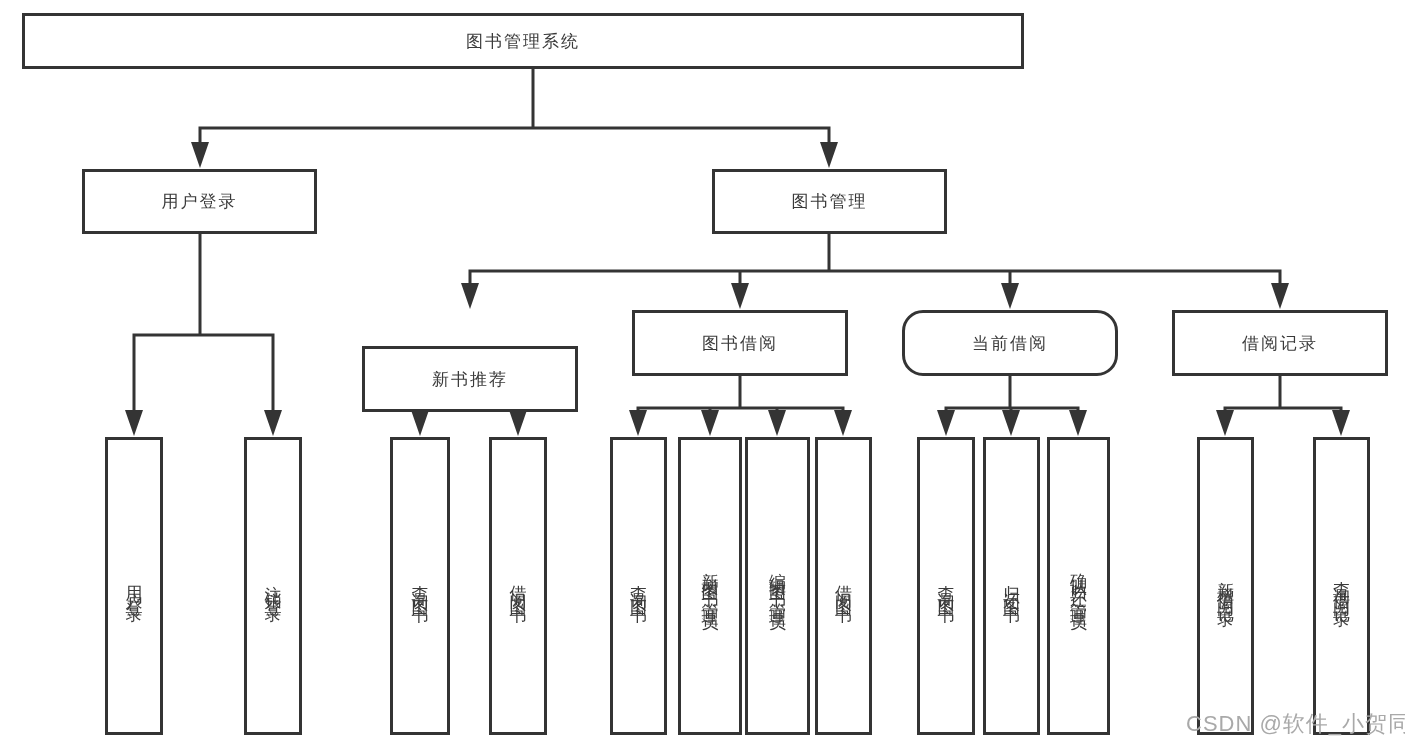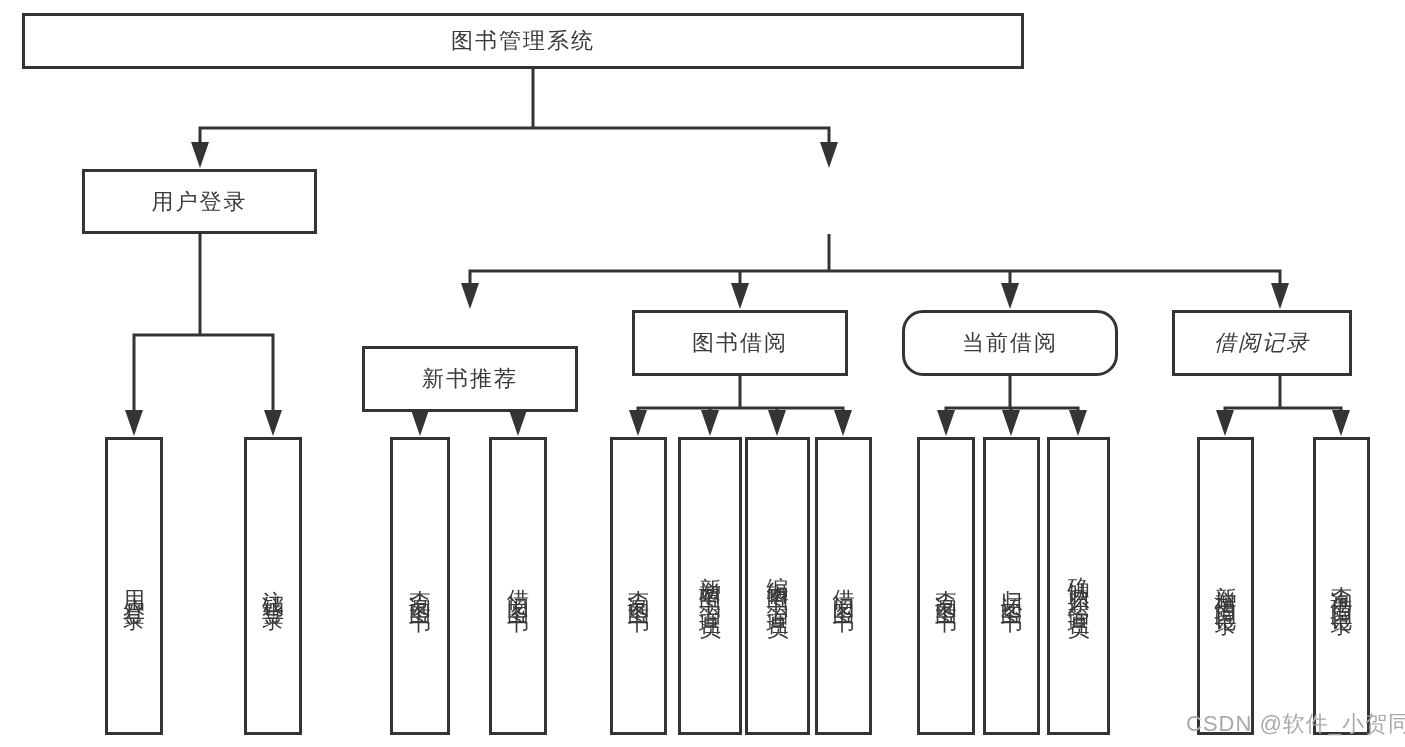--- a/index.html
+++ b/index.html
@@ -20,21 +20,21 @@
   }
   .node {
     position: absolute;
     box-sizing: border-box;
     background: #ffffff;
     border: 3px solid #343434;
     display: flex;
     align-items: center;
     justify-content: center;
     z-index: 2;
-    font-size: 22px;
+    font-size: 17px;
     letter-spacing: 2px;
     white-space: nowrap;
   }
   .vnode {
     writing-mode: vertical-rl;
     text-orientation: mixed;
     letter-spacing: 7px;
     white-space: normal;
     line-height: 1;
   }
@@ -49,21 +49,21 @@
     color: #a9a9a9;
     white-space: nowrap;
   }
   
   .n-root   { left: 22px;  top: 13px;  width: 1002px; height: 56px; }
   .n-userlg { left: 82px;  top: 169px; width: 235px;  height: 65px; }
   .n-bookmg { left: 712px; top: 169px; width: 235px;  height: 65px; }
   .n-g0 { left: 362px;  top: 310px; width: 216px; height: 66px; margin-top: 36px; }
   .n-g1 { left: 632px;  top: 310px; width: 216px; height: 66px; }
   .n-g2 { left: 902px;  top: 310px; width: 216px; height: 66px; border-radius: 21px; }
-  .n-g3 { left: 1172px; top: 310px; width: 180px; height: 66px; font-style: italic; }
+  .n-g3 { left: 1172px; top: 310px; width: 216px; height: 66px; }
   .n-a1 { left: 105px;  top: 437px; width: 58px; height: 298px; }
   .n-a2 { left: 244px;  top: 437px; width: 58px; height: 298px; }
   .n-b1 { left: 390px;  top: 437px; width: 60px; height: 298px; }
   .n-b2 { left: 489px;  top: 437px; width: 58px; height: 298px; }
   .n-c1 { left: 610px;  top: 437px; width: 57px; height: 298px; }
   .n-c2 { left: 678px;  top: 437px; width: 64px; height: 298px; }
   .n-c3 { left: 745px;  top: 437px; width: 65px; height: 298px; }
   .n-c4 { left: 815px;  top: 437px; width: 57px; height: 298px; }
   .n-d1 { left: 917px;  top: 437px; width: 58px; height: 298px; }
   .n-d2 { left: 983px;  top: 437px; width: 57px; height: 298px; }
@@ -112,20 +112,21 @@
       <polygon points="1002,410 1020,410 1011,436"></polygon>
       <polygon points="1069,410 1087,410 1078,436"></polygon>
       <polygon points="1216,410 1234,410 1225,436"></polygon>
       <polygon points="1332,410 1350,410 1341,436"></polygon>
     </g>
   </svg>
 
   <div class="node n-root">图书管理系统</div>
 
   <div class="node n-userlg">用户登录</div>
+  <div class="node n-bookmg">图书管理</div>
 
   <div class="node n-g0">新书推荐</div>
   <div class="node n-g1">图书借阅</div>
   <div class="node n-g2">当前借阅</div>
   <div class="node n-g3">借阅记录</div>
 
   <div class="node vnode n-a1">用户登录</div>
   <div class="node vnode n-a2">注销登录</div>
 
   <div class="node vnode n-b1">查询图书</div>

